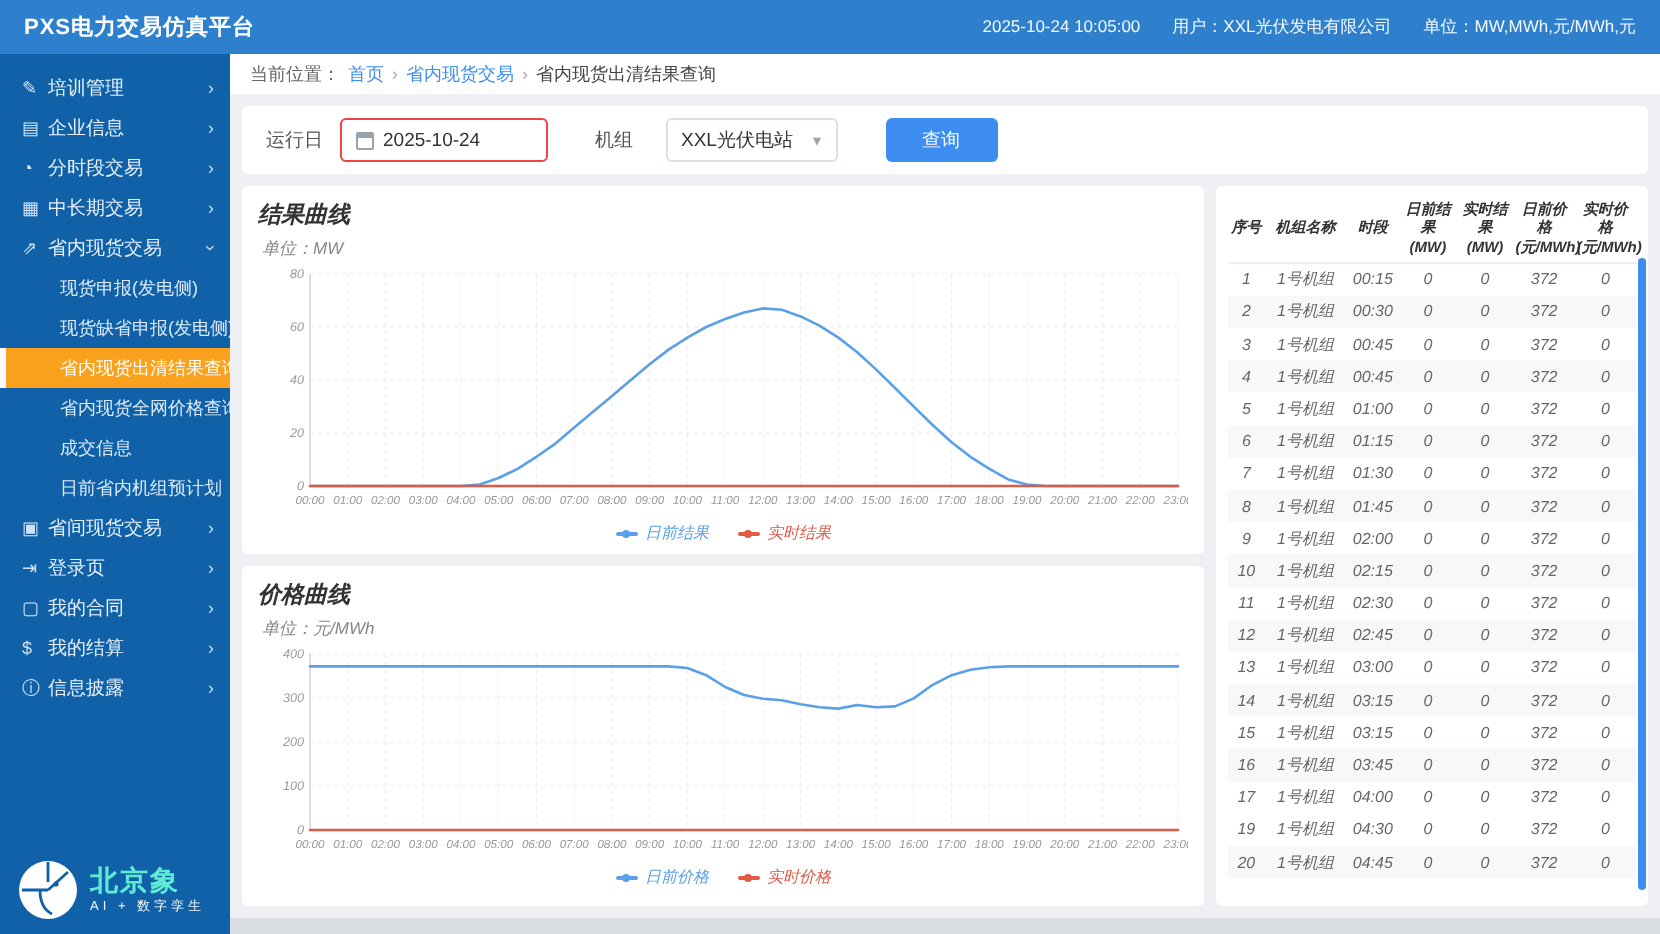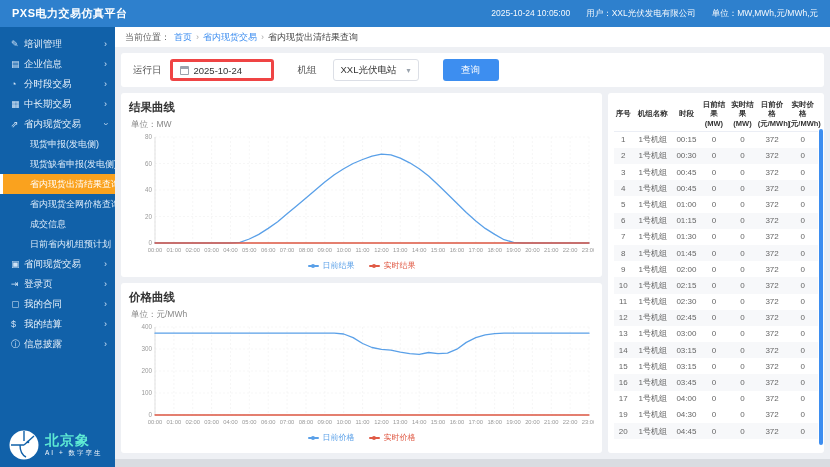--- a/index.html
+++ b/index.html
@@ -34,28 +34,28 @@
   
   .breadcrumb { height:20px; background:#fff; display:flex; align-items:center; gap:4px; padding:0 10px; font-size:9px; flex:0 0 20px; }
   .bc-prefix { color:#666; }
   .bc-link { color:#3d8ef0; cursor:pointer; text-decoration:none; }
   .bc-sep { color:#aaa; }
   .bc-current { color:#444; }
 
   
   .filter-card { background:#fff; border-radius:3px; margin:6px 6px 0 6px; height:34px; display:flex; align-items:center; gap:8px; padding:0 12px; flex:0 0 34px; }
   .f-label { font-size:9.5px; color:#555; }
-  .date-input { display:flex; align-items:center; gap:5px; border:3px solid #ef4444; border-radius:3px; background:#fff; height:22px; width:104px; padding:0 7px; font-size:9.5px; color:#333; cursor:pointer; }
+  .date-input { display:flex; align-items:center; gap:5px; border:1px solid #ef4444; border-radius:3px; background:#fff; height:22px; width:104px; padding:0 7px; font-size:9.5px; color:#333; cursor:pointer; }
   .cal-icon { width:9px; height:9px; border:1px solid #9aa3ad; border-top:3px solid #9aa3ad; border-radius:1px; display:inline-block; }
   .select-box { display:flex; align-items:center; justify-content:space-between; border:1px solid #dcdfe6; border-radius:3px; background:#fff; height:22px; width:86px; padding:0 7px; font-size:9.5px; color:#333; cursor:pointer; margin-left:8px; }
   .caret { color:#9aa3ad; font-size:8px; }
   .btn-primary { margin-left:16px; width:56px; height:22px; background:#3d8ef0; color:#fff; border:none; border-radius:3px; font-size:9.5px; cursor:pointer; font-family:inherit; }
 
   
-  .main-row { flex:1; display:flex; gap:6px; margin:6px; min-height:0; }
+  .main-row { flex:1; display:flex; gap:6px; margin:6px; min-height:0;font-style:italic; }
   .card { background:#fff; border-radius:3px; }
   .charts-col { width:481px; flex:0 0 481px; display:flex; flex-direction:column; gap:6px; }
   .chart-card { padding:7px 8px 4px 8px; }
   .chart-card.c1 { height:184px; }
   .chart-card.c2 { flex:1; }
   .chart-title { font-size:11.5px; font-weight:bold; color:#333; }
   .chart-unit { font-size:8.5px; color:#888; margin:4px 0 2px 2px; }
   .legend { display:flex; justify-content:center; gap:14px; margin-top:1px; }
   .legend-item { display:flex; align-items:center; gap:4px; font-size:8px; cursor:pointer; }
   .lg-line { width:11px; height:2px; border-radius:1px; position:relative; display:inline-block; }

